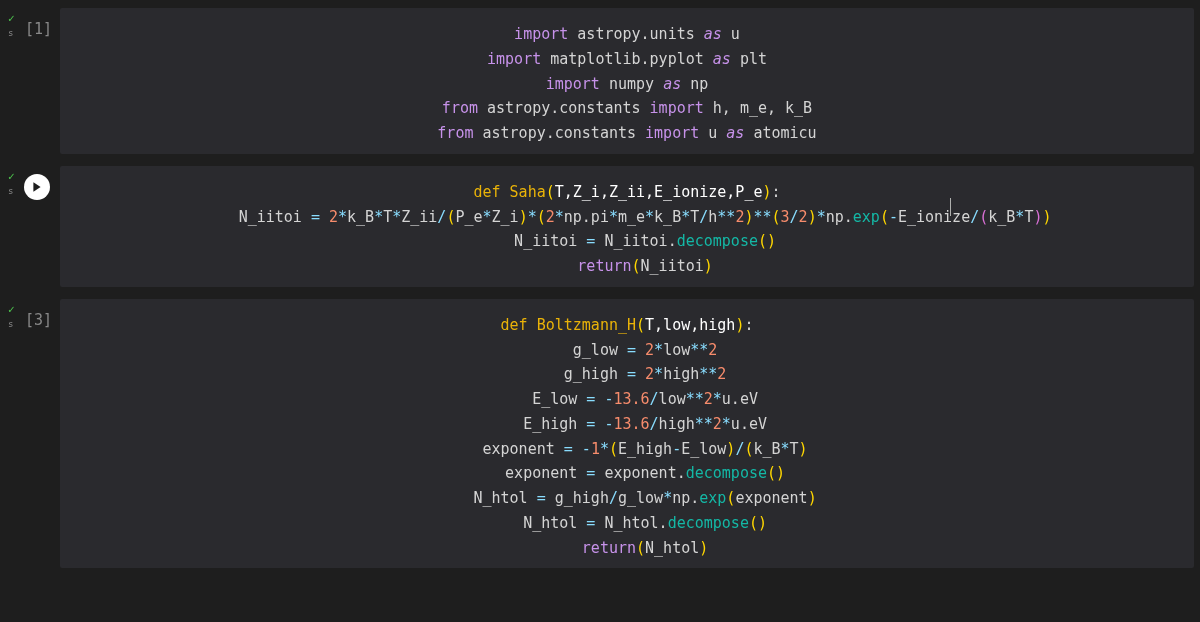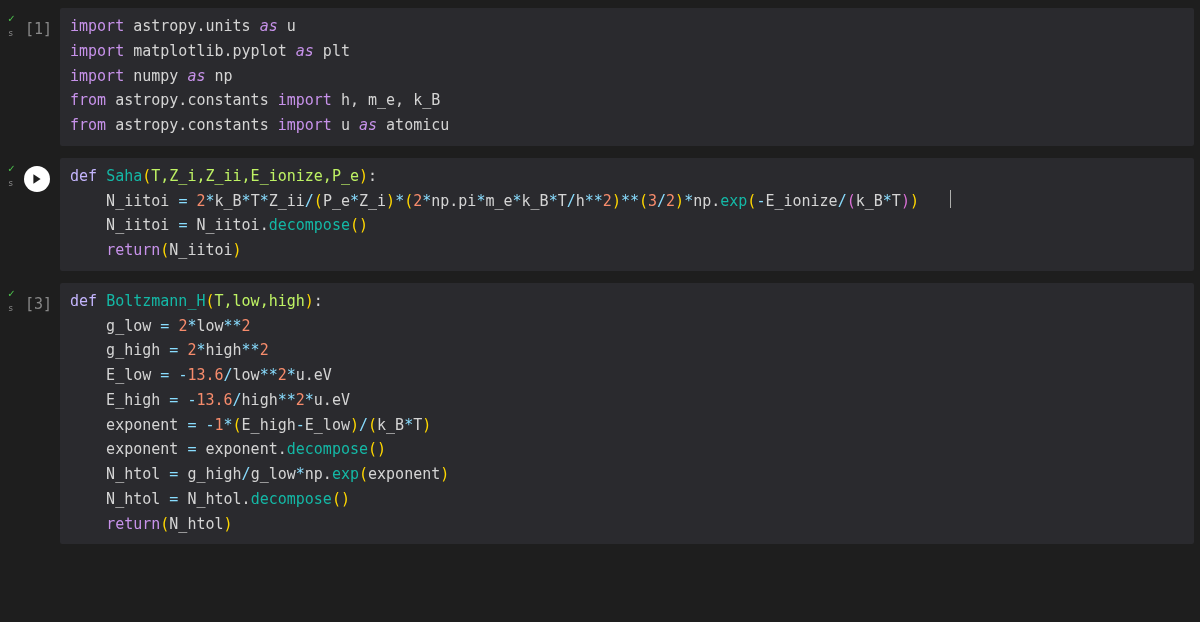--- a/index.html
+++ b/index.html
@@ -54,32 +54,33 @@
     align-items: center;
     justify-content: center;
     margin-left: 18px;
     margin-top: 2px;
   }
   .run-btn svg { fill: #1e1e1e; }
   .code-area {
     flex: 1;
     background: #2a2a2e;
     border-radius: 2px;
-    padding: 6px 10px 8px 10px;
+    padding: 14px 10px 8px 10px;
     line-height: 1.65;
     white-space: pre;
     overflow-x: auto;
     position: relative;
+    text-align: center;
   }
   .tok-kw { color: #c792ea; }
   .tok-as { color: #c792ea; font-style: italic; }
   .tok-fn { color: #14b8a6; }
-  .tok-def { color: #c4b5fd; }
-  .tok-fname { color: #14b8a6; }
-  .tok-param { color: #bef264; }
+  .tok-def { color: #eab308; }
+  .tok-fname { color: #eab308; }
+  .tok-param { color: #ffffff; }
   .tok-num { color: #f78c6c; }
   .tok-op { color: #89ddff; }
   .tok-paren { color: #ffd700; }
   .tok-paren2 { color: #da70d6; }
   .cursor-line {
     position: absolute;
     width: 1px;
     background: #aeafad;
     height: 18px;
   }

